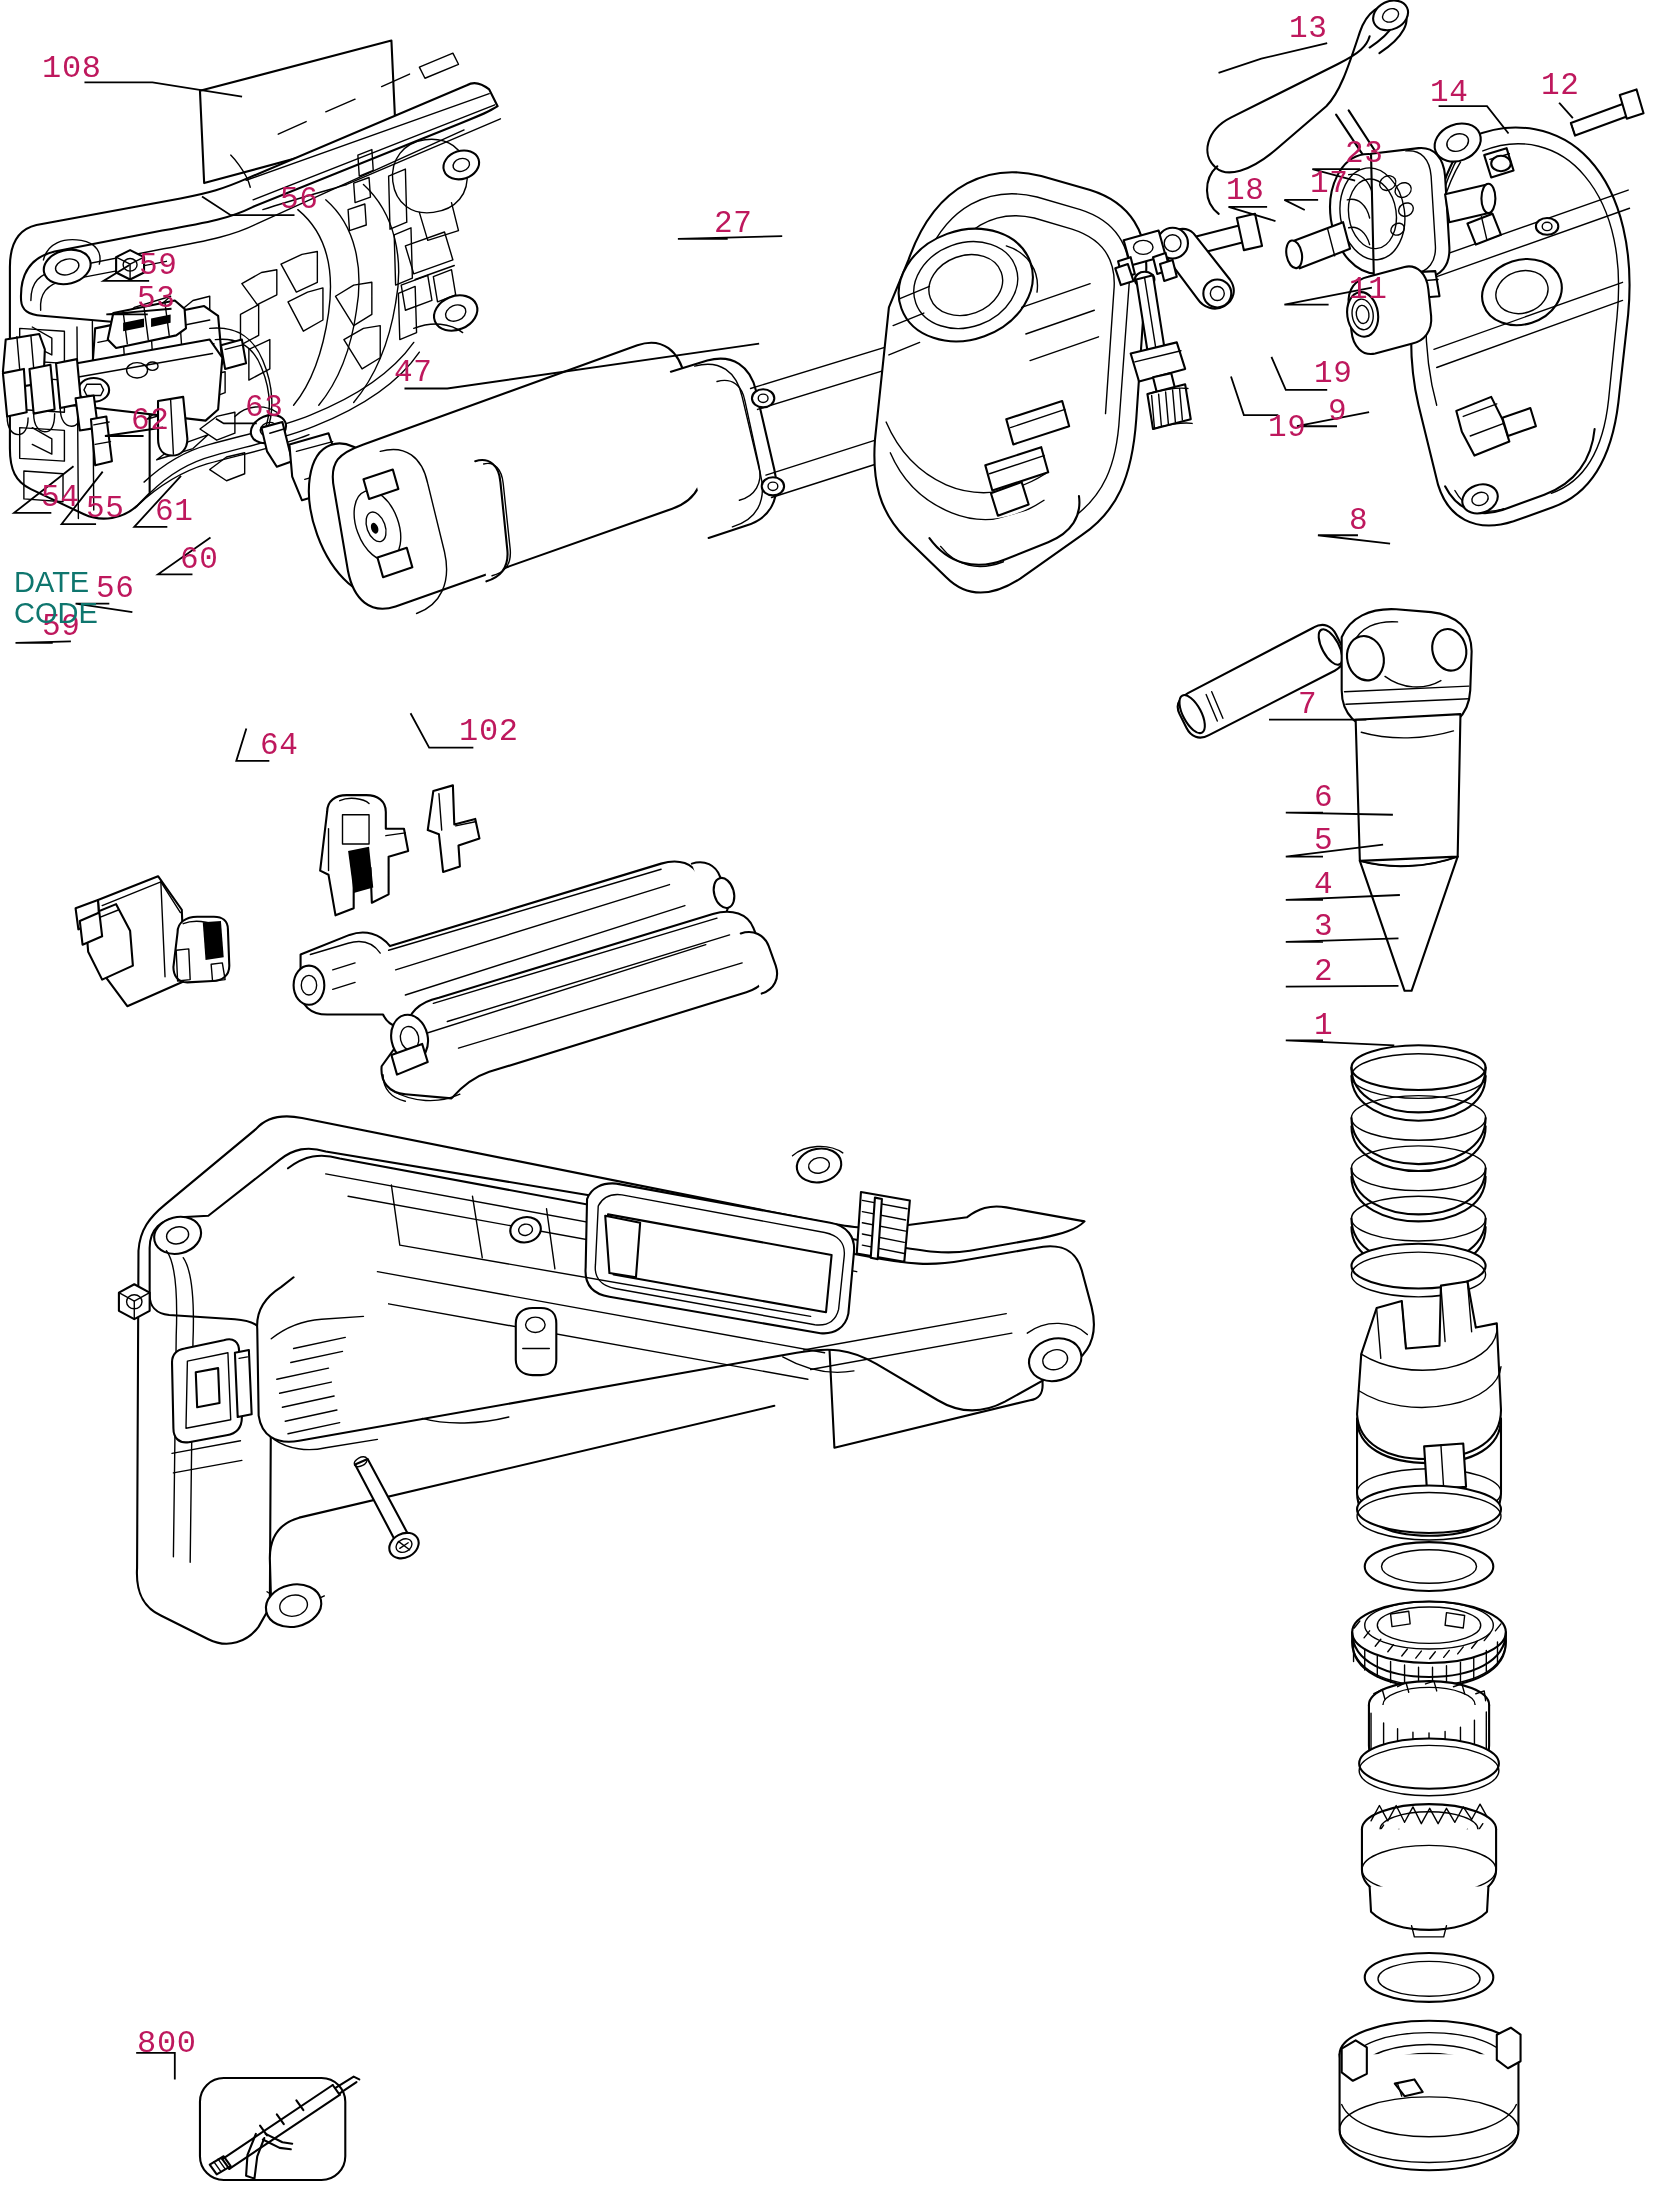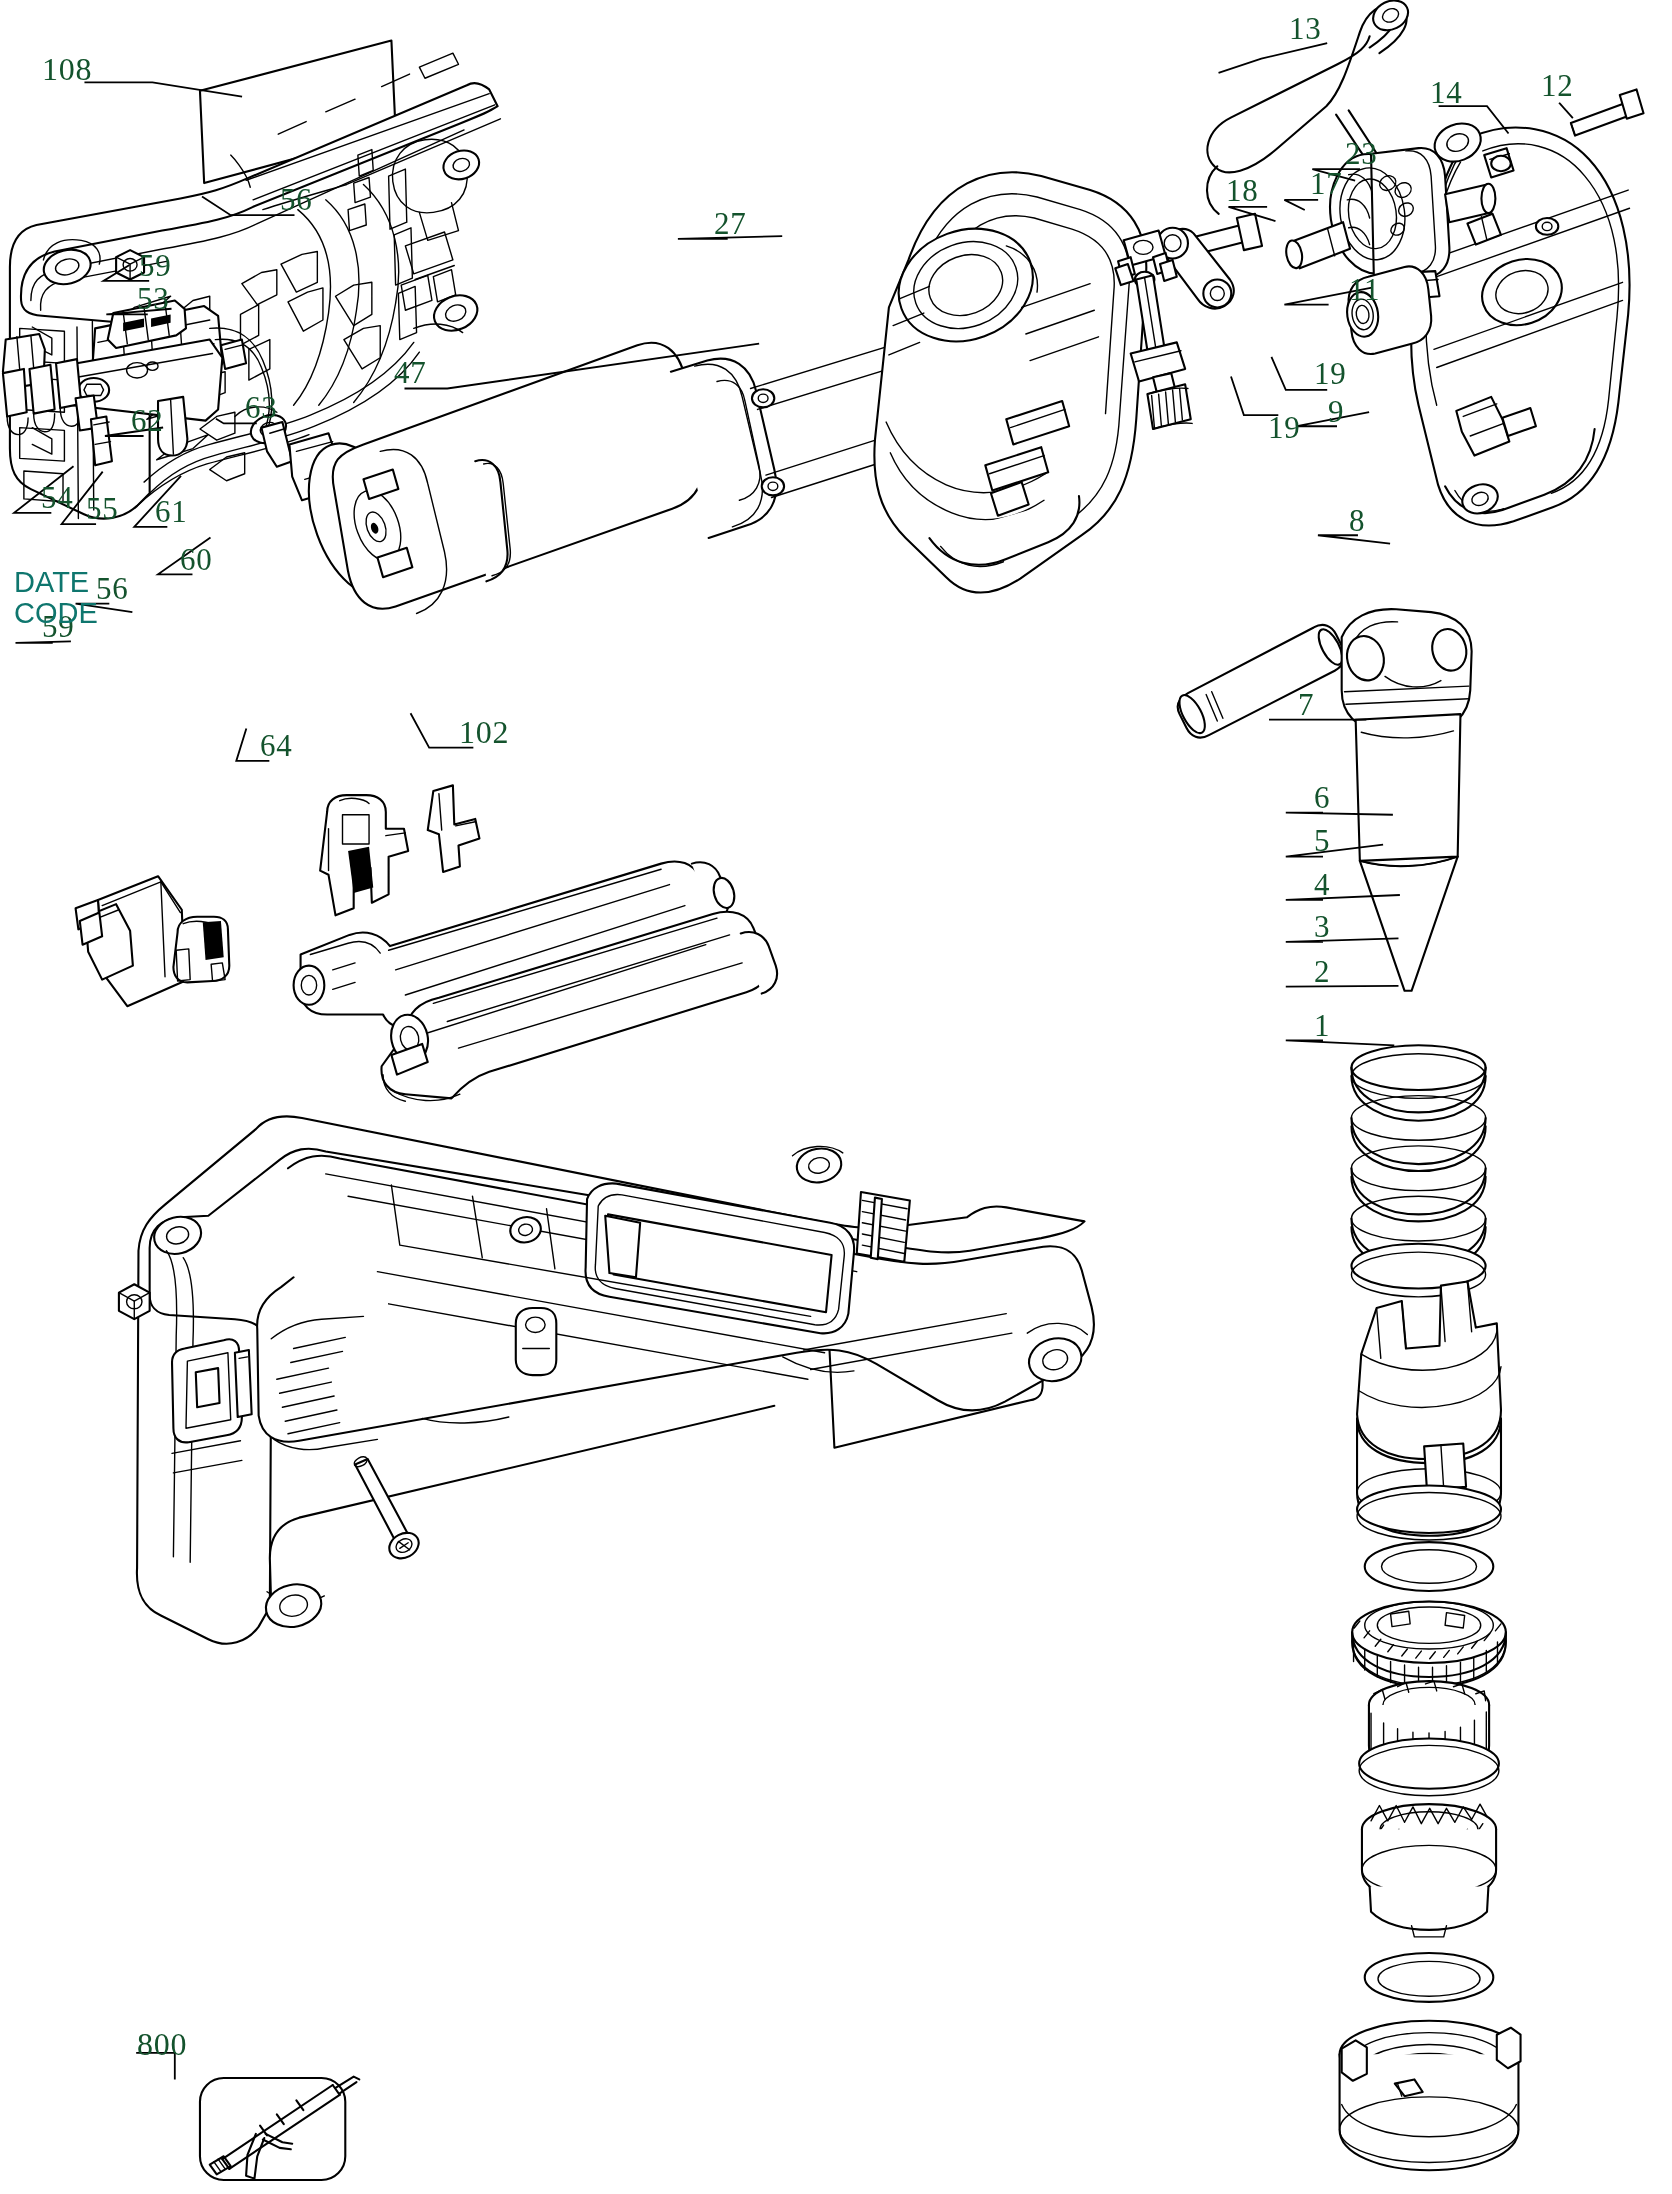--- a/index.html
+++ b/index.html
@@ -8,23 +8,23 @@
   #sheet{
     position:relative;
     width:1673px;
     height:2194px;
     background:#ffffff;
     overflow:hidden;
   }
   #art{position:absolute;left:0;top:0;width:1673px;height:2194px;}
   .cal{
     position:absolute;
-    font-family:Liberation Serif, serif;
+    font-family:Liberation Mono, monospace;
     font-size:31px;
-    color:#14532d;
+    color:#be185d;
     letter-spacing:0.7px;
     white-space:nowrap;
     line-height:1;
   }
   .cal.big{font-size:32px;}
   .datecode{
     position:absolute;
     font-family:"Liberation Sans", sans-serif;
     font-size:29px;
     line-height:1.08;

